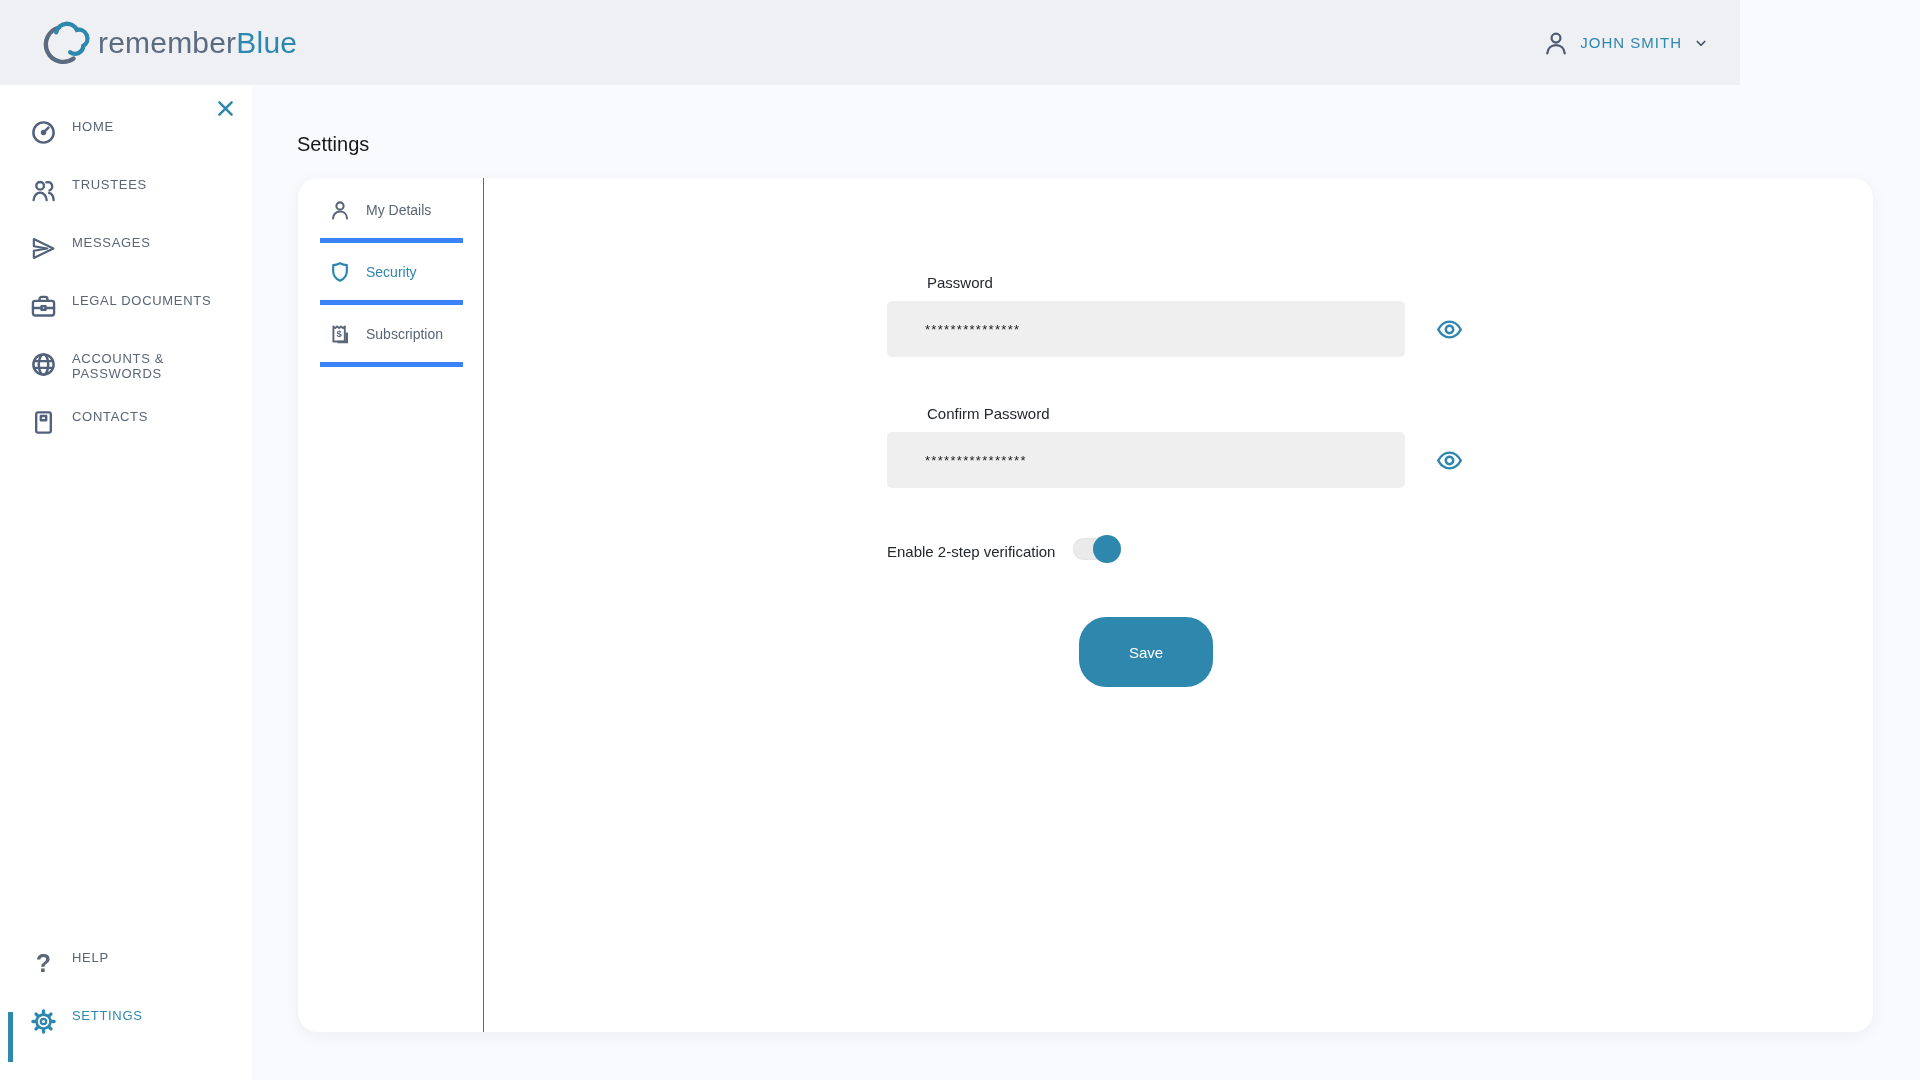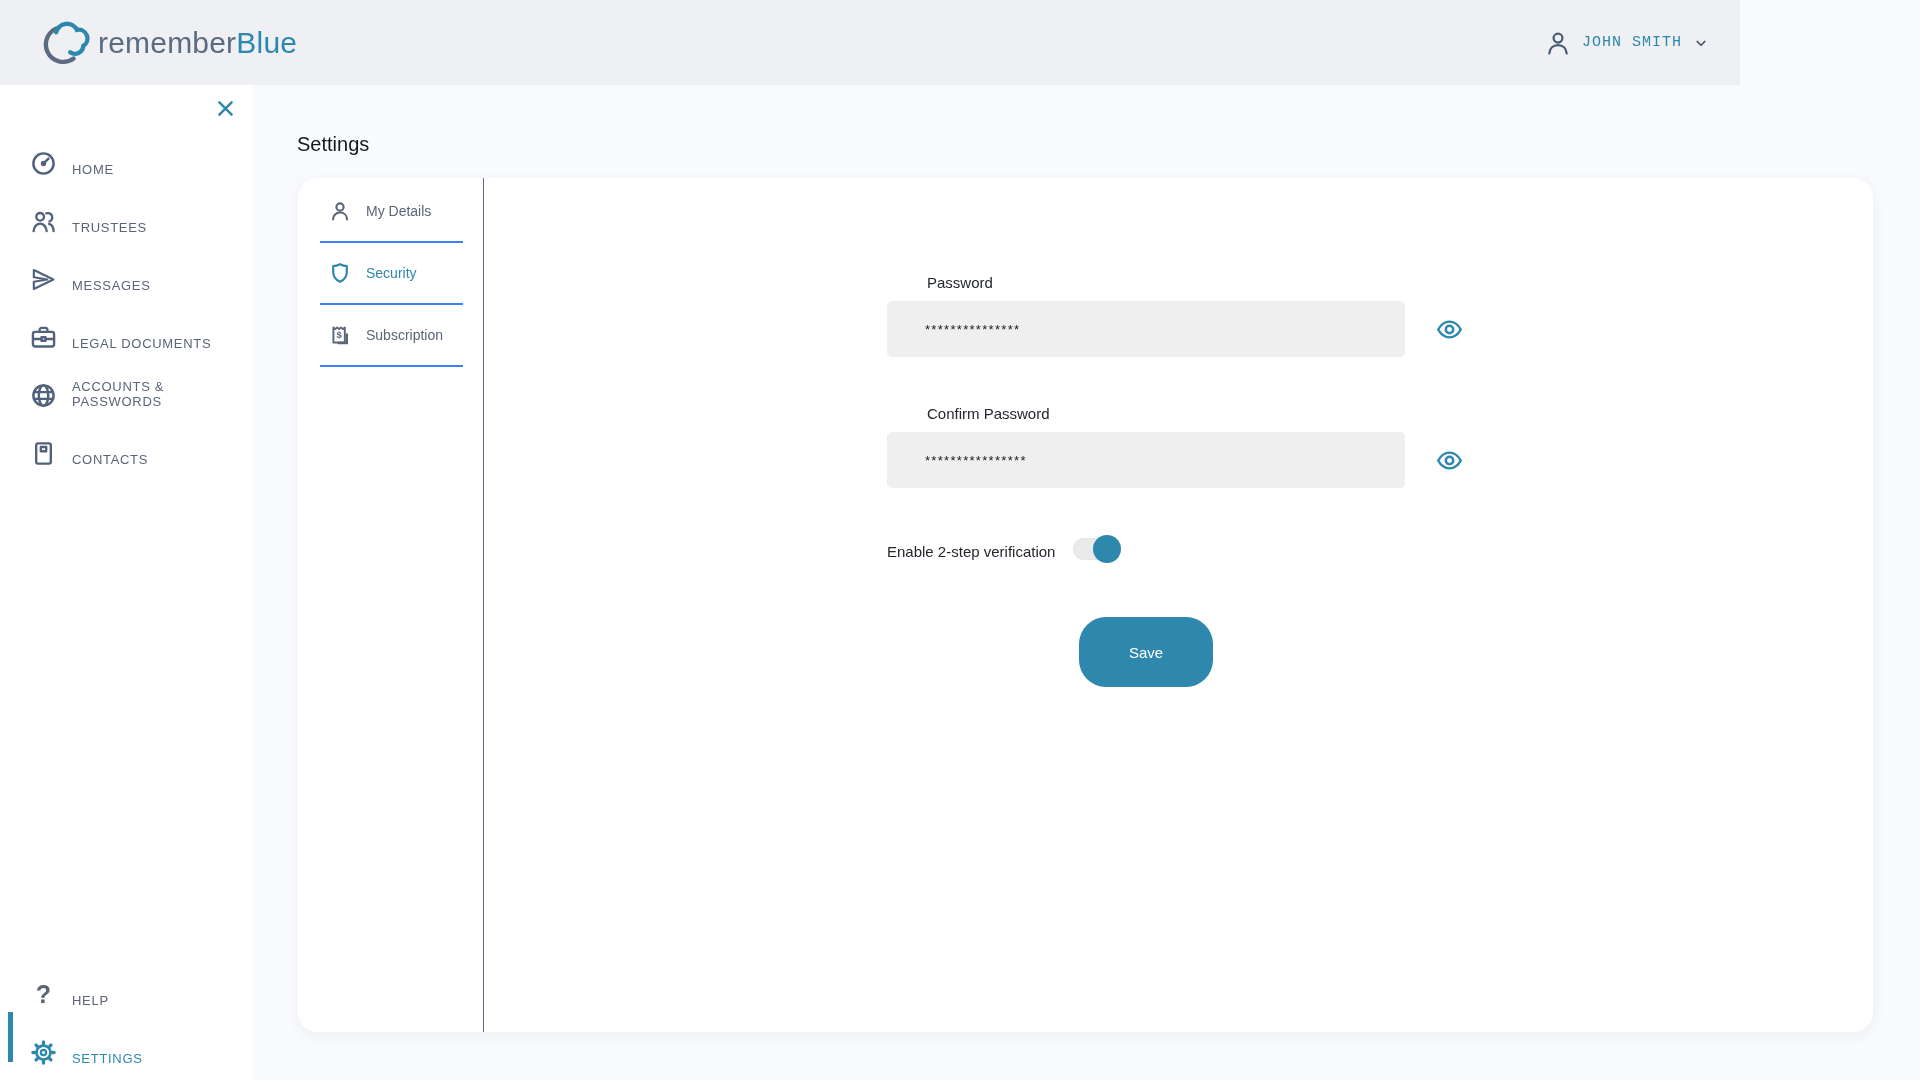--- a/index.html
+++ b/index.html
@@ -7,29 +7,29 @@
     font-family:"Liberation Sans", sans-serif; background:#f9fafd; }
 
   
   .header { position:absolute; top:0; left:0; width:1740px; height:85px;
     background:#eef0f4; display:flex; align-items:center;
     justify-content:space-between; padding:0 30px; z-index:5; }
   .brand { display:flex; align-items:center; gap:6px; cursor:pointer; }
   .brand-text { font-size:30px; color:#5b6b80; letter-spacing:.2px; }
   .brand-text .blue { color:#2e87ac; }
   .user-menu { display:flex; align-items:center; gap:10px; cursor:pointer; }
-  .user-name { font-size:15px; font-weight:500; letter-spacing:1px; color:#2e87ac;font-family:Liberation Mono, monospace; }
+  .user-name { font-size:15px; font-weight:500; letter-spacing:1px; color:#2e87ac; }
 
   
   .sidebar { position:absolute; top:85px; left:0; width:252px; bottom:0;
     background:#ffffff; z-index:4; }
   .close-btn { position:absolute; top:10px; right:14px; width:26px; height:26px;
     display:flex; align-items:center; justify-content:center; cursor:pointer; }
   .nav { position:absolute; top:34px; left:0; right:0; }
-  .nav-item { height:58px; display:flex; align-items:flex-end; gap:15px;
+  .nav-item { height:58px; display:flex; align-items:flex-start; gap:15px;
     padding-left:30px; cursor:pointer; position:relative; }
   .nav-item .ico { width:27px; height:27px; color:#52627c; flex:0 0 27px;
     display:flex; align-items:center; justify-content:center; }
   .nav-item .lbl { font-size:13px; letter-spacing:.7px; color:#5a6577; }
   .sidebar-bottom { position:absolute; bottom:14px; left:0; right:0; }
   .nav-item.active .ico, .nav-item.active .lbl { color:#2e87ac; }
   .nav-item.active::before { content:""; position:absolute; left:8px; top:4px;
     bottom:4px; width:5px; background:#2e87ac; }
   .help-q { font-size:25px; font-weight:bold; color:#5a6577; }
 
@@ -40,21 +40,21 @@
     color:#15181d; }
   .card { position:absolute; left:46px; top:93px; width:1575px; height:854px;
     background:#ffffff; border-radius:20px;
     box-shadow:0 4px 16px rgba(30,45,70,.05); }
   .card-divider { position:absolute; left:185px; top:0; bottom:0; width:1px;
     background:#5c6c7c; }
 
   
   .tabs { position:absolute; left:22px; top:3px; width:143px; }
   .tab { height:62px; display:flex; align-items:center; gap:14px;
-    padding-left:8px; border-bottom:2px solid #3b82f6; cursor:pointer; }
+    padding-left:8px; border-bottom:5px solid #3b82f6; cursor:pointer; }
   .tab .ico { width:24px; height:24px; color:#5a6577; flex:0 0 24px;
     display:flex; align-items:center; justify-content:center; }
   .tab .lbl { font-size:14px; color:#5a6577; }
   .tab.active .ico, .tab.active .lbl { color:#2e87ac; }
 
   
   .form { position:absolute; left:589px; top:96px; width:518px;
     display:flex; flex-direction:column; }
   .fgroup { position:relative; margin-bottom:48px; }
   .fgroup.confirm { margin-bottom:44px; }

